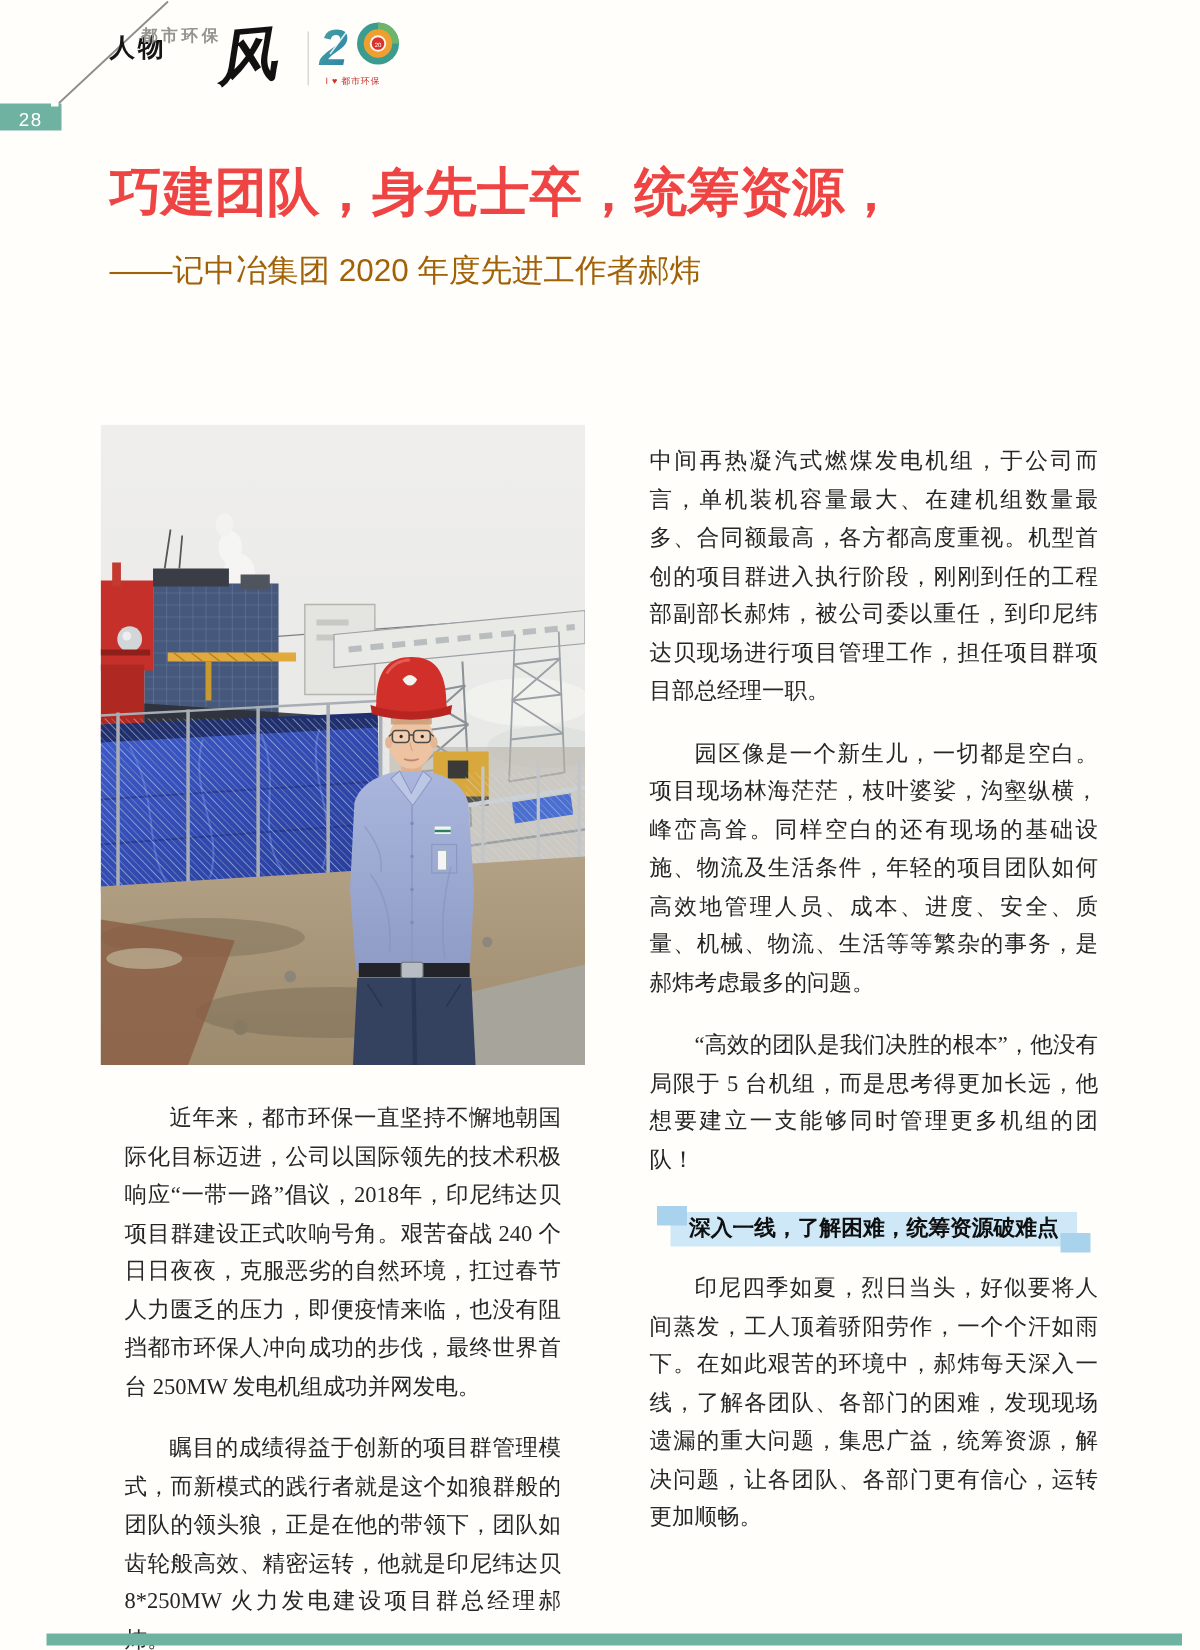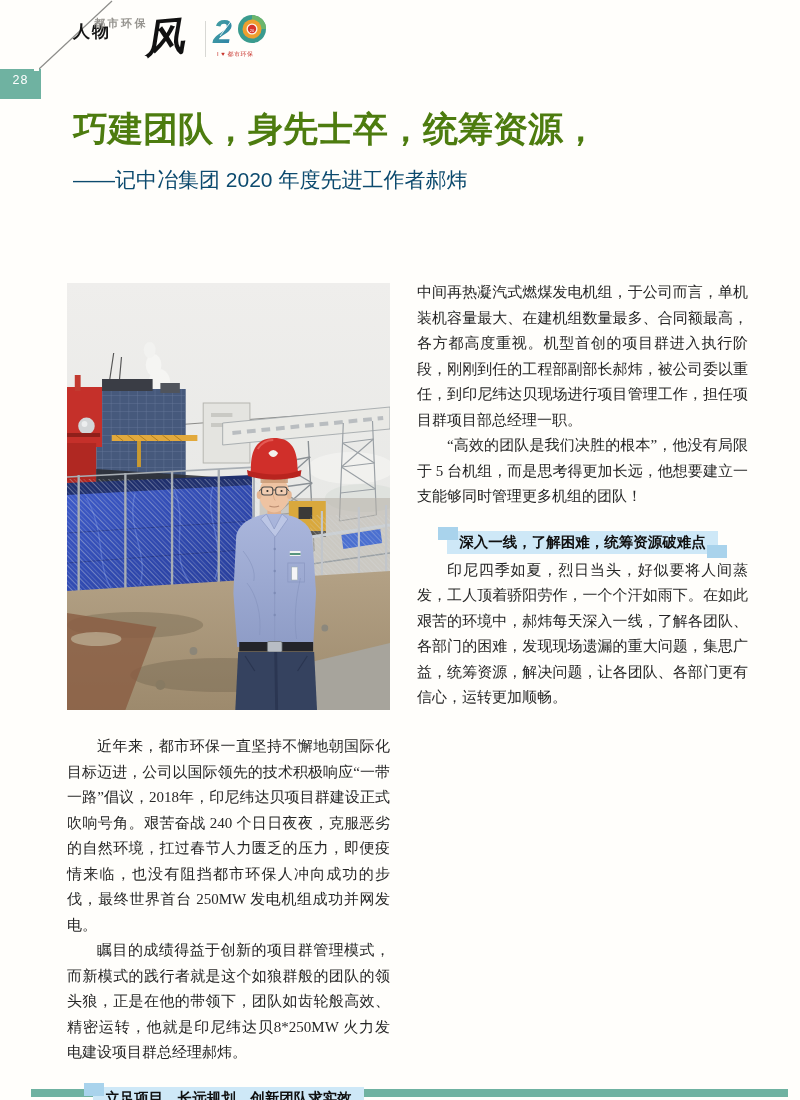--- a/index.html
+++ b/index.html
@@ -13,34 +13,34 @@
   #section-label{left:33px;top:20px;font-family:"Liberation Sans","DejaVu Sans",sans-serif;
     font-weight:bold;font-size:17px;letter-spacing:2px;color:#151515;margin-left:40px;}
   #brand-name{left:94px;top:16px;font-family:"Liberation Sans","DejaVu Sans",sans-serif;
     font-size:11px;font-weight:bold;letter-spacing:2.5px;color:#96948f;}
   #brand-glyph{left:144px;top:10px;font-size:40px;font-style:italic;font-weight:bold;
     color:#111;transform:rotate(-5deg);font-family:"DejaVu Serif",serif;}
   #hdr-divider{left:205px;top:21px;width:1px;height:36px;background:#d8d8d4;}
   #logo20{left:212px;top:12px;}
   #anniv-tagline{left:217px;top:50px;font-size:6px;color:#c8342c;letter-spacing:.5px;
     font-family:"Liberation Sans","DejaVu Sans",sans-serif;}
-  #page-number-box{left:0;top:69px;width:41px;height:30px;background:#6FB2A1;
+  #page-number-box{left:0;top:69px;width:41px;height:18px;background:#6FB2A1;
     color:#fff;font-family:"Liberation Sans","DejaVu Sans",sans-serif;font-size:12.5px;
     text-align:center;line-height:22px;letter-spacing:1px;}
   #page-number-notch{left:34px;top:66px;width:5px;height:5px;background:#fffefb;}
   
   #title-block{left:73px;top:104px;width:690px;}
   .title-line{font-family:"Liberation Sans","DejaVu Sans",sans-serif;font-weight:900;
-    font-size:35px;line-height:49px;color:#4d7c0f;letter-spacing:0;margin:0;}
+    font-size:35px;line-height:49px;color:#ef4444;letter-spacing:0;margin:0;}
   #subtitle{margin-top:13px;font-family:"Liberation Sans","DejaVu Sans",sans-serif;
-    font-size:21px;color:#0c4a6e;font-weight:400;}
+    font-size:21px;color:#a16207;font-weight:400;}
   
   #col-left{left:67px;top:283px;width:323px;}
   #col-right{left:417px;top:280px;width:331px;}
-  .bodytext p{margin:0;font-size:15px;line-height:25.5px;text-align:justify;
+  .bodytext p{margin:16px;font-size:15px;line-height:25.5px;text-align:justify;
     text-indent:2em;color:#262626;}
   .bodytext p.noindent{text-indent:0;}
   #left-text{margin-top:24px;}
   
   .sechead-wrap{display:flex;justify-content:center;margin:21px 0 4px 0;}
   .sechead{position:relative;background:#CEE8F7;padding:2px 12px;z-index:1;
     font-family:"Liberation Sans","DejaVu Sans",sans-serif;font-weight:bold;
     font-size:14.5px;line-height:19px;color:#101010;white-space:nowrap;}
   .sechead::before{content:"";position:absolute;left:-9px;top:-4px;width:20px;height:13px;
     background:#A9D3EC;z-index:-1;}
@@ -267,20 +267,21 @@
     <p>瞩目的成绩得益于创新的项目群管理模式，而新模式的践行者就是这个如狼群般的团队的领头狼，正是在他的带领下，团队如齿轮般高效、精密运转，他就是印尼纬达贝8*250MW 火力发电建设项目群总经理郝炜。</p>
     <div class="sechead-wrap">
       <span class="sechead">立足项目，长远规划，创新团队求实效</span>
     </div>
     <p>纬达贝园区初建，规划建设 3 台 250MW 超临界一次</p>
   </div>
 </div>
 
 <div id="col-right" class="bodytext abs">
   <p class="noindent">中间再热凝汽式燃煤发电机组，于公司而言，单机装机容量最大、在建机组数量最多、合同额最高，各方都高度重视。机型首创的项目群进入执行阶段，刚刚到任的工程部副部长郝炜，被公司委以重任，到印尼纬达贝现场进行项目管理工作，担任项目群项目部总经理一职。</p>
+  <p>园区像是一个新生儿，一切都是空白。项目现场林海茫茫，枝叶婆娑，沟壑纵横，峰峦高耸。同样空白的还有现场的基础设施、物流及生活条件，年轻的项目团队如何高效地管理人员、成本、进度、安全、质量、机械、物流、生活等等繁杂的事务，是郝炜考虑最多的问题。</p>
   <p>“高效的团队是我们决胜的根本”，他没有局限于 5 台机组，而是思考得更加长远，他想要建立一支能够同时管理更多机组的团队！</p>
   <div class="sechead-wrap">
     <span class="sechead">深入一线，了解困难，统筹资源破难点</span>
   </div>
   <p>印尼四季如夏，烈日当头，好似要将人间蒸发，工人顶着骄阳劳作，一个个汗如雨下。在如此艰苦的环境中，郝炜每天深入一线，了解各团队、各部门的困难，发现现场遗漏的重大问题，集思广益，统筹资源，解决问题，让各团队、各部门更有信心，运转更加顺畅。</p>
 
 </div>
 
 <div id="footer-bar" class="abs"></div>
 

